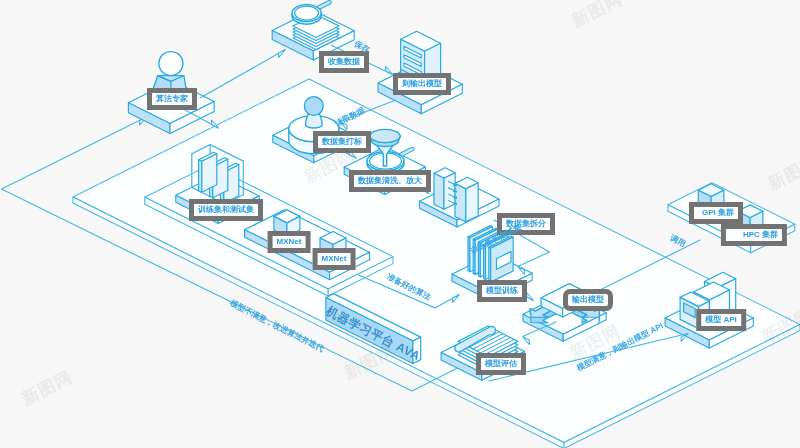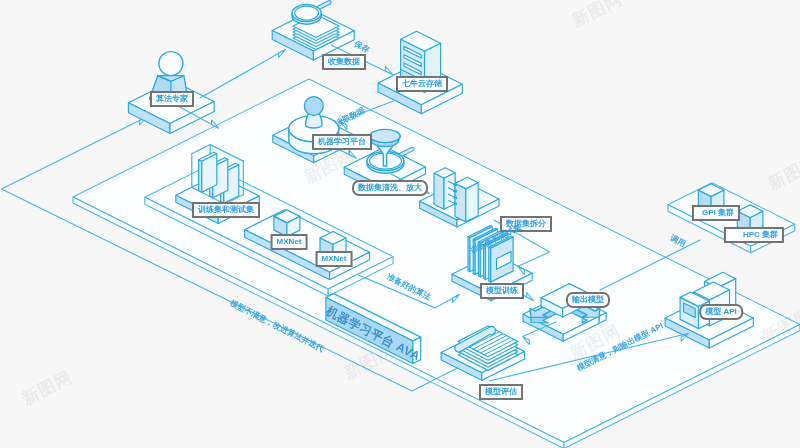--- a/index.html
+++ b/index.html
@@ -1,21 +1,21 @@
 <!DOCTYPE html>
 <html><head>
 <meta charset="utf-8">
 <style>
   html,body{margin:0;padding:0;}
   body{width:800px;height:448px;background:#f7f7f7;overflow:hidden;
        font-family:"Liberation Sans",sans-serif;}
   #stage{position:relative;width:800px;height:448px;background:#f7f7f7;}
   #scene{position:absolute;left:0;top:0;}
   #labels{position:absolute;left:0;top:0;width:800px;height:448px;}
-  .lbl{position:absolute;background:#fbfdff;border:2px solid #737373;
+  .lbl{position:absolute;background:#fbfdff;border:5px solid #737373;
        color:#2f9fe2;font-size:8px;line-height:8px;padding:1.5px 4px 2.5px;
        white-space:nowrap;font-weight:bold;transform:translate(-50%,-50%);}
   .elbl{position:absolute;color:#3aa6e4;font-size:8px;white-space:nowrap;
         font-weight:bold;transform-origin:50% 50%;}
   .wm{position:absolute;color:#101010;opacity:.055;font-size:17px;font-weight:bold;
       white-space:nowrap;transform:rotate(-27deg);transform-origin:0 0;letter-spacing:1px;}
   .plat-lbl{position:absolute;color:#3a8fd0;font-size:12px;font-weight:bold;white-space:nowrap;
       transform:translate(-50%,-50%) rotate(27deg);letter-spacing:.5px;}
 </style>
 </head>
@@ -333,34 +333,34 @@
         <path d="M533.5,300.5 L526.7,297.1 L526.7,292.5 Z" fill="#f9fdff" stroke="#45b6e8" stroke-width="1.15" stroke-linejoin="round" stroke-linecap="round"></path>
         <path d="M556,322 L522.5,336.5" fill="none" stroke="#45b6e8" stroke-width="1.15" stroke-linejoin="round" stroke-linecap="round"></path>
         <path d="M522.5,336.5 L529.3,339.9 L529.3,344.5 Z" fill="#f9fdff" stroke="#45b6e8" stroke-width="1.15" stroke-linejoin="round" stroke-linecap="round"></path>
         <path d="M489,381 L688,333.5" fill="none" stroke="#45b6e8" stroke-width="1.15" stroke-linejoin="round" stroke-linecap="round"></path>
         <path d="M688,333.5 L681.2,336.9 L681.2,341.5 Z" fill="#f9fdff" stroke="#45b6e8" stroke-width="1.15" stroke-linejoin="round" stroke-linecap="round"></path>
         <path d="M600,290 L700,240" fill="none" stroke="#45b6e8" stroke-width="1.15" stroke-linejoin="round" stroke-linecap="round"></path>
       </g>
     </svg>
   <div id="labels">
       <div class="lbl" style="left: 344px; top: 62px;">收集数据</div>
-      <div class="lbl" style="left: 422px; top: 84px;">七牛云存储</div>
+      <div class="lbl" style="left: 422px; top: 84px;">则输出模型</div>
       <div class="lbl" style="left: 172px; top: 99px;">算法专家</div>
-      <div class="lbl" style="left: 342px; top: 142px;">机器学习平台</div>
-      <div class="lbl" style="left: 390px; top: 188px; border-radius: 7px;">数据集清洗、放大</div>
+      <div class="lbl" style="left: 342px; top: 142px;">数据集打标</div>
+      <div class="lbl" style="left: 390px; top: 181px;">数据集清洗、放大</div>
       <div class="lbl" style="left: 226px; top: 210px;">训练集和测试集</div>
       <div class="lbl" style="left: 289px; top: 242px;">MXNet</div>
       <div class="lbl" style="left: 334px; top: 259px;">MXNet</div>
       <div class="lbl" style="left: 478px; top: 224px; margin-left: 48px;">数据集拆分</div>
       <div class="lbl" style="left: 502px; top: 291px;">模型训练</div>
       <div class="lbl" style="left: 588px; top: 300px; border-radius: 7px;">输出模型</div>
-      <div class="lbl" style="left: 501px; top: 364px; margin-top: 28px;">模型评估</div>
+      <div class="lbl" style="left: 501px; top: 364px;">模型评估</div>
       <div class="lbl" style="left: 716px; top: 213px; padding-left: 8px;">GPI 集群</div>
       <div class="lbl" style="left: 754px; top: 235px; padding-left: 17px;">HPC 集群</div>
-      <div class="lbl" style="left: 721px; top: 312px; border-radius: 7px;">模型 API</div>
+      <div class="lbl" style="left: 721px; top: 320px;">模型 API</div>
       <div class="plat-lbl" style="left: 373px; top: 334px;">机器学习平台 AVA</div>
       <div class="elbl" style="left: 362px; top: 47px; transform: translate(-50%, -50%) rotate(27deg);">保存</div>
       <div class="elbl" style="left: 350px; top: 117px; transform: translate(-50%, -50%) rotate(-27deg);">读取数据</div>
       <div class="elbl" style="left: 496px; top: 239px; transform: translate(-50%, -50%) rotate(-27deg);">训练集和测试集</div>
       <div class="elbl" style="left: 409px; top: 287px; transform: translate(-50%, -50%) rotate(27deg);">准备好的算法</div>
       <div class="elbl" style="left: 277px; top: 326px; transform: translate(-50%, -50%) rotate(27deg);">模型不满意，改进算法并迭代</div>
       <div class="elbl" style="left: 678px; top: 241px; transform: translate(-50%, -50%) rotate(27deg);">调用</div>
       <div class="elbl" style="left: 620px; top: 347px; transform: translate(-50%, -50%) rotate(-27deg);">模型满意，则输出模型 API</div>
       <div class="wm" style="left: 18px; top: 390px;">新图网</div>
       <div class="wm" style="left: 300px; top: 168px;">新图网</div>

